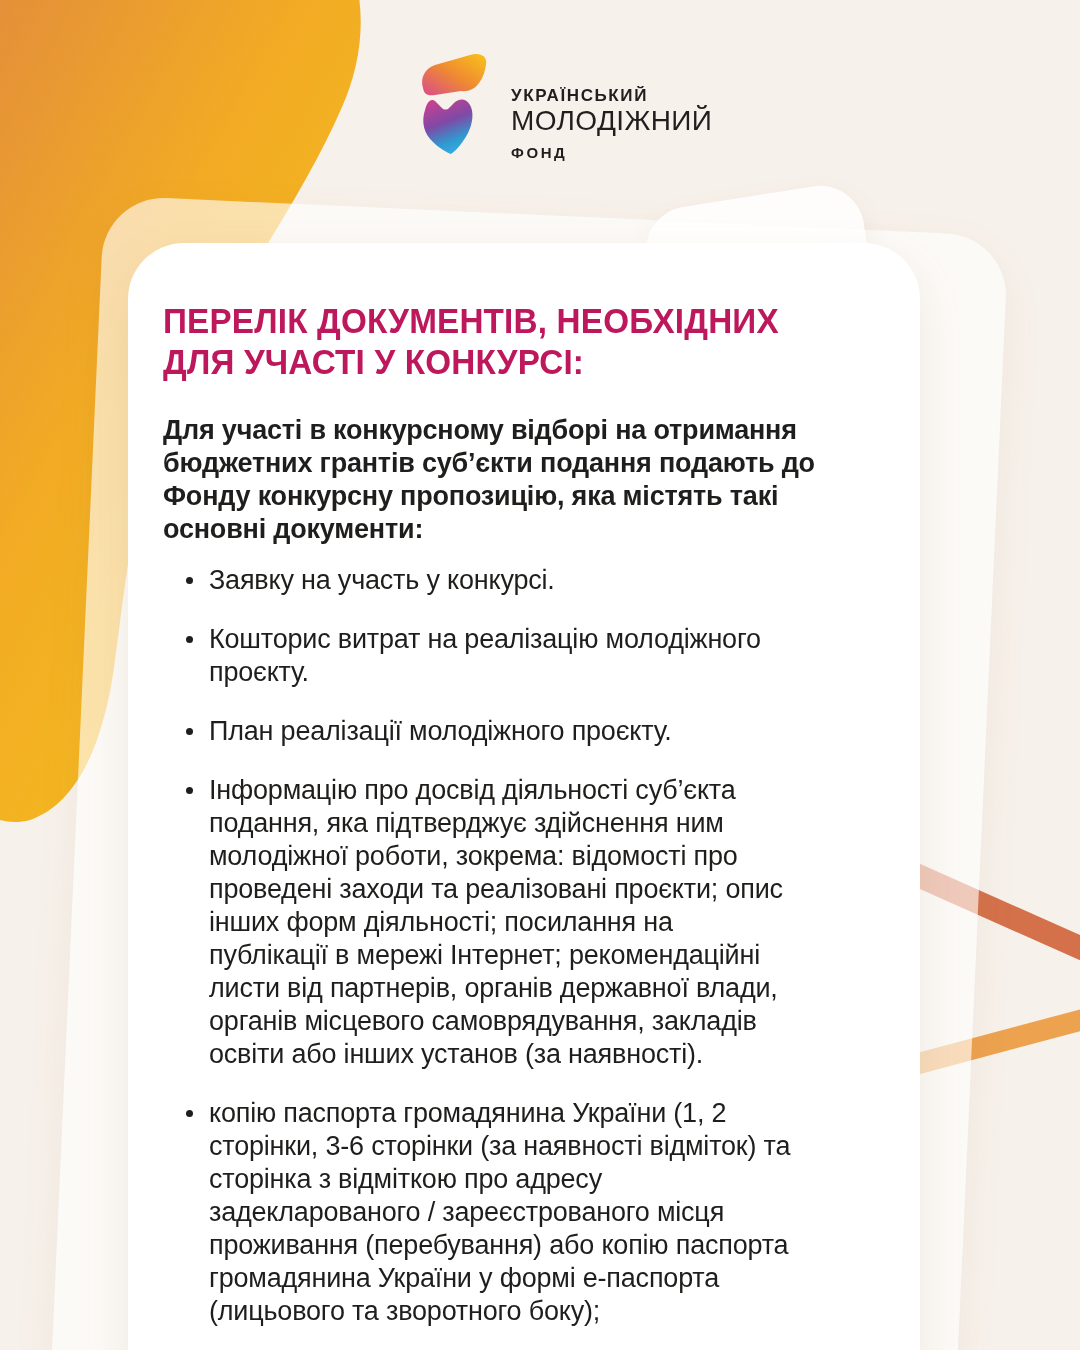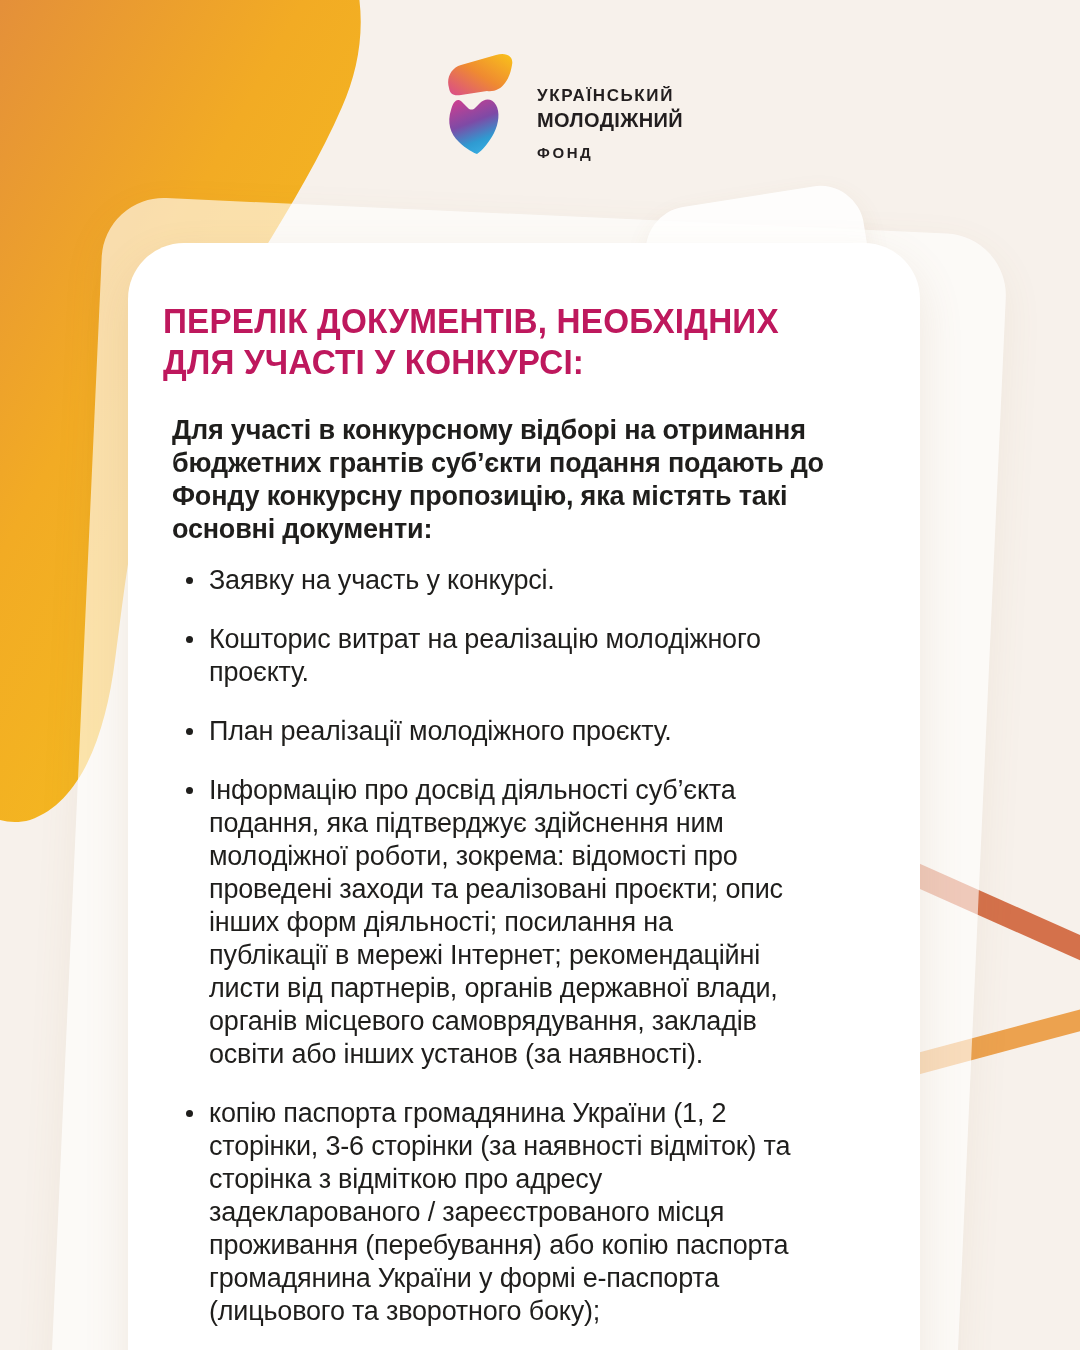--- a/index.html
+++ b/index.html
@@ -63,34 +63,34 @@
     left: 128px; top: 243px;
     width: 792px; height: 1260px;
     background: #ffffff;
     border-radius: 56px;
     box-shadow: 0 18px 45px rgba(160,120,80,0.14);
   }
 
   
   .logo {
     position: absolute;
-    left: 444px; top: 50px;
+    left: 418px; top: 50px;
     display: flex;
     align-items: flex-start;
     gap: 17px;
   }
   .logo-icon { width: 76px; height: 108px; }
   .logo-text { padding-top: 36px; color: #221e1f; }
   .logo-line1 {
     font-size: 17px; font-weight: bold;
     letter-spacing: 1.6px; line-height: 19px;
     white-space: nowrap;
   }
   .logo-line2 {
-    font-size: 20px; font-weight: bold;
+    font-size: 28px; font-weight: normal;
     letter-spacing: 0.4px; line-height: 31px;
     white-space: nowrap;
   }
   .logo-line3 {
     font-size: 15px; font-weight: bold;
     letter-spacing: 2.6px; line-height: 18px;
     white-space: nowrap;
     margin-top: 8px;
   }
 
@@ -109,21 +109,21 @@
     line-height: 41px;
     letter-spacing: 0.2px;
   }
   .heading-line {
     display: inline-block;
     transform: scaleX(0.95);
     transform-origin: left top;
     white-space: nowrap;
   }
   .intro {
-    margin: 0 0 18px 9px;
+    margin: 0 0 18px 0;
     width: 658px;
     font-size: 27px;
     font-weight: bold;
     line-height: 33px;
     letter-spacing: -0.2px;
   }
   .doc-list {
     margin: 2px; padding: 0;
     list-style: none;
     width: 630px;

